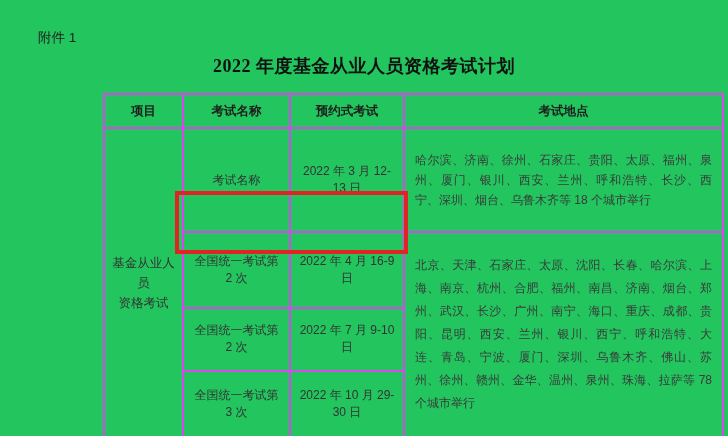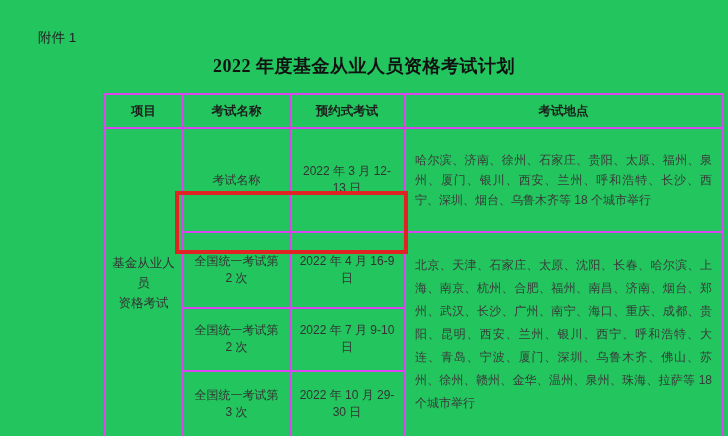--- a/index.html
+++ b/index.html
@@ -120,21 +120,21 @@
           <div>基金从业人员</div>
           <div>资格考试</div>
         </td>
         <td>考试名称</td>
         <td>2022 年 3 月 12-13 日</td>
         <td class="location-cell location-reservation">哈尔滨、济南、徐州、石家庄、贵阳、太原、福州、泉州、厦门、银川、西安、兰州、呼和浩特、长沙、西宁、深圳、烟台、乌鲁木齐等 18 个城市举行</td>
       </tr>
       <tr class="row-national-1">
         <td>全国统一考试第 2 次</td>
         <td>2022 年 4 月 16-9 日</td>
-        <td class="location-cell location-national" rowspan="3">北京、天津、石家庄、太原、沈阳、长春、哈尔滨、上海、南京、杭州、合肥、福州、南昌、济南、烟台、郑州、武汉、长沙、广州、南宁、海口、重庆、成都、贵阳、昆明、西安、兰州、银川、西宁、呼和浩特、大连、青岛、宁波、厦门、深圳、乌鲁木齐、佛山、苏州、徐州、赣州、金华、温州、泉州、珠海、拉萨等 18 个城市举行</td>
+        <td class="location-cell location-national" rowspan="3">北京、天津、石家庄、太原、沈阳、长春、哈尔滨、上海、南京、杭州、合肥、福州、南昌、济南、烟台、郑州、武汉、长沙、广州、南宁、海口、重庆、成都、贵阳、昆明、西安、兰州、银川、西宁、呼和浩特、大连、青岛、宁波、厦门、深圳、乌鲁木齐、佛山、苏州、徐州、赣州、金华、温州、泉州、珠海、拉萨等 78 个城市举行</td>
       </tr>
       <tr class="row-national-2">
         <td>全国统一考试第 2 次</td>
         <td>2022 年 7 月 9-10 日</td>
       </tr>
       <tr class="row-national-3">
         <td>全国统一考试第 3 次</td>
         <td>2022 年 10 月 29-30 日</td>
       </tr>
     </tbody>

